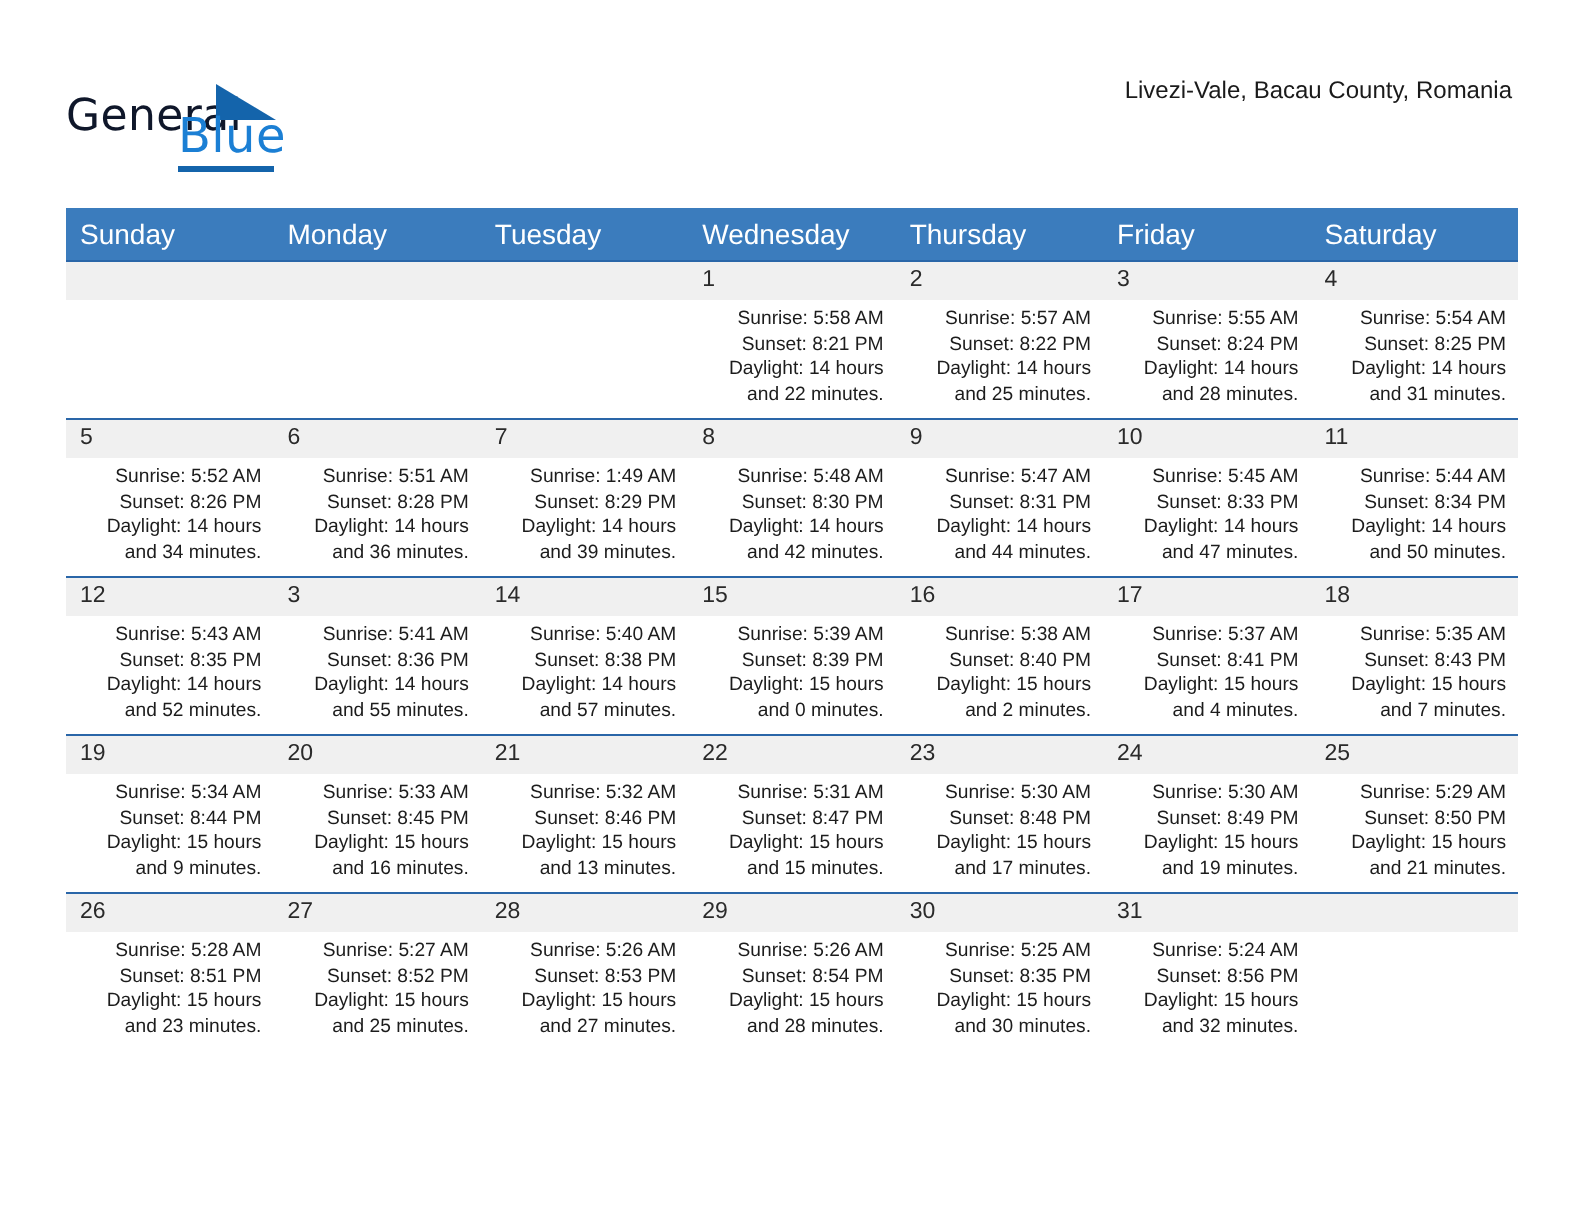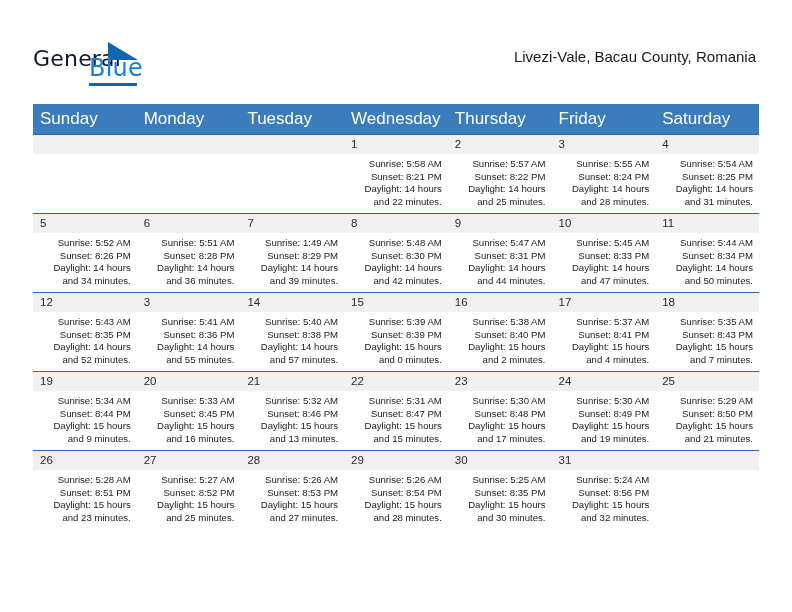--- a/index.html
+++ b/index.html
@@ -78,41 +78,41 @@
     top: 28px;
     text-align: right;
   }
   .month-title {
     font-size: 29px;
     color: #1a1a1a;
     line-height: 36px;
     white-space: nowrap;
   }
   .location-title {
-    font-size: 15px;
+    font-size: 12px;
     color: #1a1a1a;
     line-height: 22px;
-    margin-top: 18px;
+    margin-top: 6px;
     white-space: nowrap;
   }
 
   
   .calendar {
     position: absolute;
     left: 33px;
     top: 104px;
     width: 726px;
     border-collapse: collapse;
     table-layout: fixed;
   }
   .calendar th {
     background: #3b7cbd;
     color: #ffffff;
     font-weight: normal;
-    font-size: 17px;
+    font-size: 14px;
     text-align: left;
     padding: 5px 0 5px 7px;
     height: 11px;
     border: none;
   }
   .calendar td {
     vertical-align: top;
     padding: 0;
     border: none;
     border-top: 1.5px solid #2a66a8;

